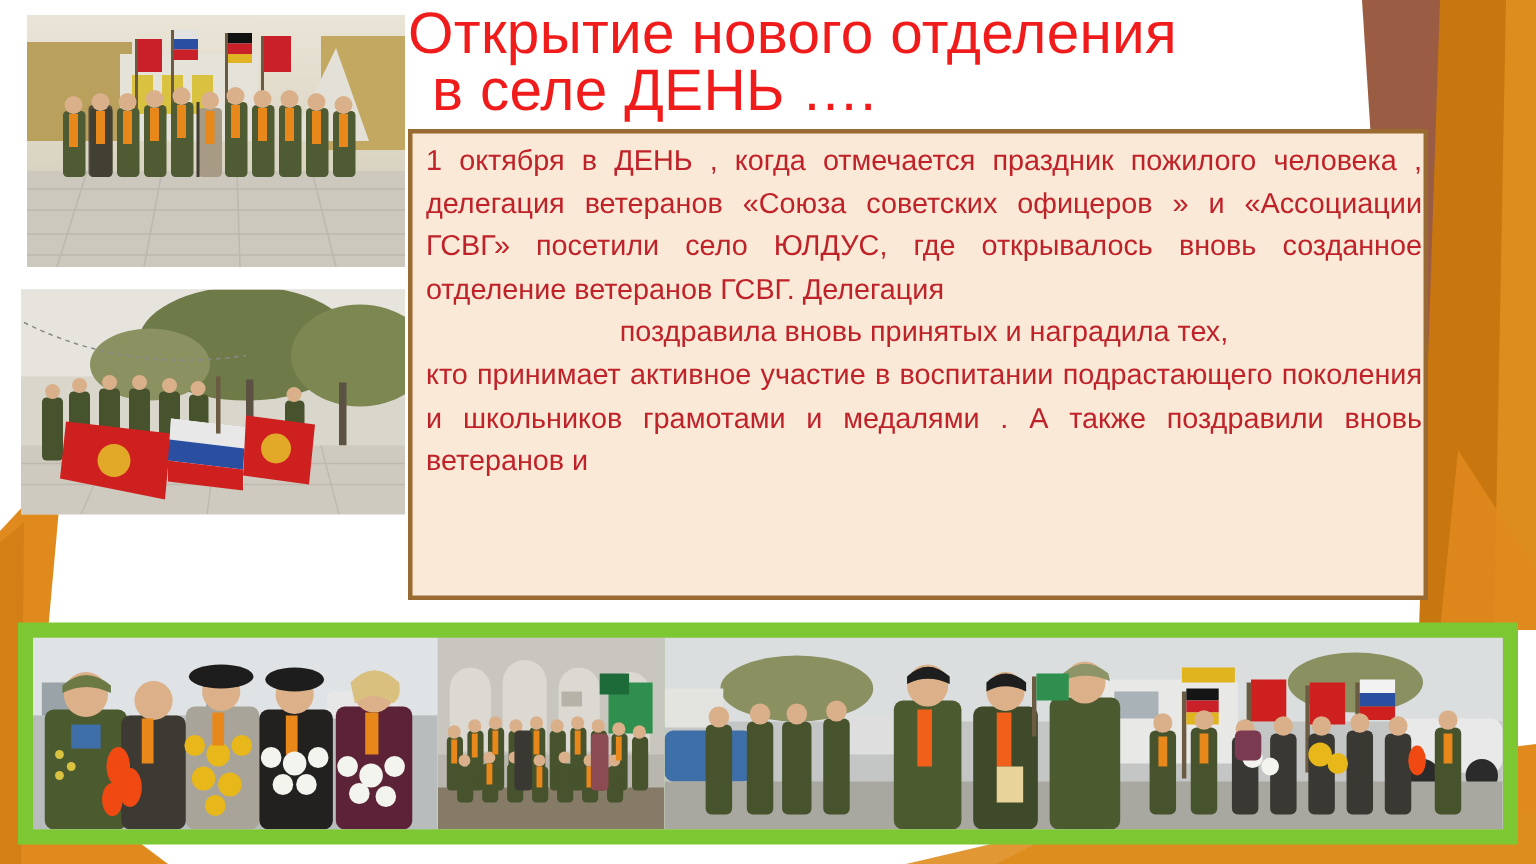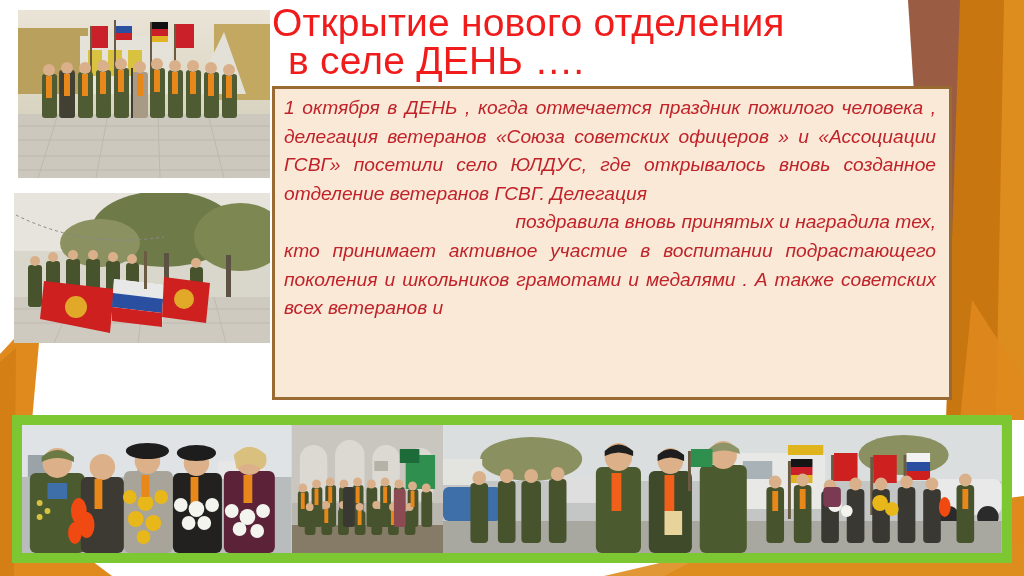--- a/index.html
+++ b/index.html
@@ -81,30 +81,29 @@
     left: 272px;
     top: 86px;
     width: 680px;
     height: 314px;
     background: #f9e9d6;
     border: 3px solid #9a6a33;
     box-sizing: border-box;
     z-index: 4;
   }
   #body-text {
-    padding: 5px 13px 0 9px;
+    padding: 5px 1px 0 9px;
     color: #c0222a;
     font-size: 19.2px;
     line-height: 28.6px;
     text-align: justify;
     text-justify: inter-word;
-    font-style: italic;
   }
   #body-text p { margin: 0; }
-  #body-text p.nojust { text-align: right; }
+  #body-text p.nojust { text-align: center; }
 
   
   #bottom-strip {
     position: absolute;
     left: 12px;
     top: 415px;
     width: 1000px;
     height: 148px;
     background: #7dc832;
     padding: 10px;
@@ -312,21 +311,21 @@
 
   <div id="title-block">
     <div class="title-line" id="title-line-1">Открытие нового отделения</div>
     <div class="title-line" id="title-line-2"> в селе ДЕНЬ ….</div>
   </div>
 
   <div id="body-box">
     <div id="body-text">
       <p>1 октября    в ДЕНЬ ,  когда отмечается праздник пожилого человека , делегация ветеранов «Союза советских офицеров » и «Ассоциации ГСВГ» посетили    село ЮЛДУС, где открывалось вновь созданное отделение ветеранов ГСВГ. Делегация</p>
       <p class="nojust">поздравила вновь принятых и наградила тех,</p>
-      <p>кто принимает активное участие в   воспитании подрастающего поколения и школьников  грамотами и медалями .  А  также советских всех ветеранов и</p>
+      <p>кто принимает активное участие в   воспитании подрастающего поколения и школьников  грамотами и медалями .  А  также поздравили вновь ветеранов и</p>
     </div>
   </div>
 
   <div id="bottom-strip">
     <div id="bottom-strip-inner">
 
       <div class="strip-photo" id="strip-photo-1" role="img">
         <svg viewBox="0 0 275 128" preserveAspectRatio="none" aria-hidden="true">
           <rect width="275" height="128" fill="#cfd3d6"></rect>
           <rect y="0" width="275" height="52" fill="#dfe3e6"></rect>

